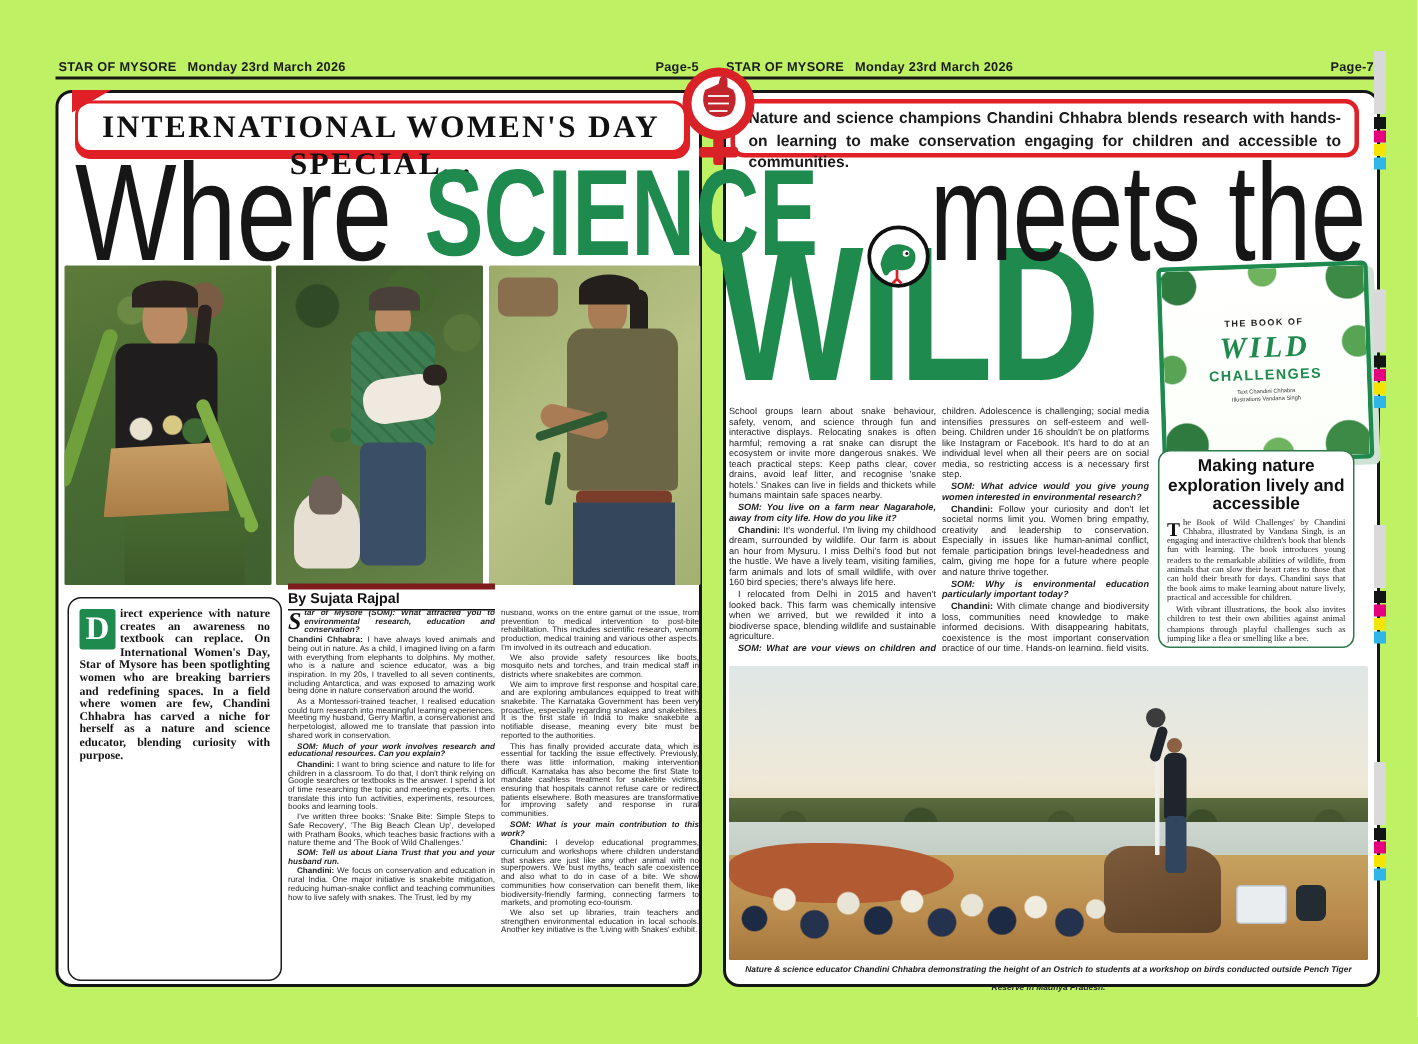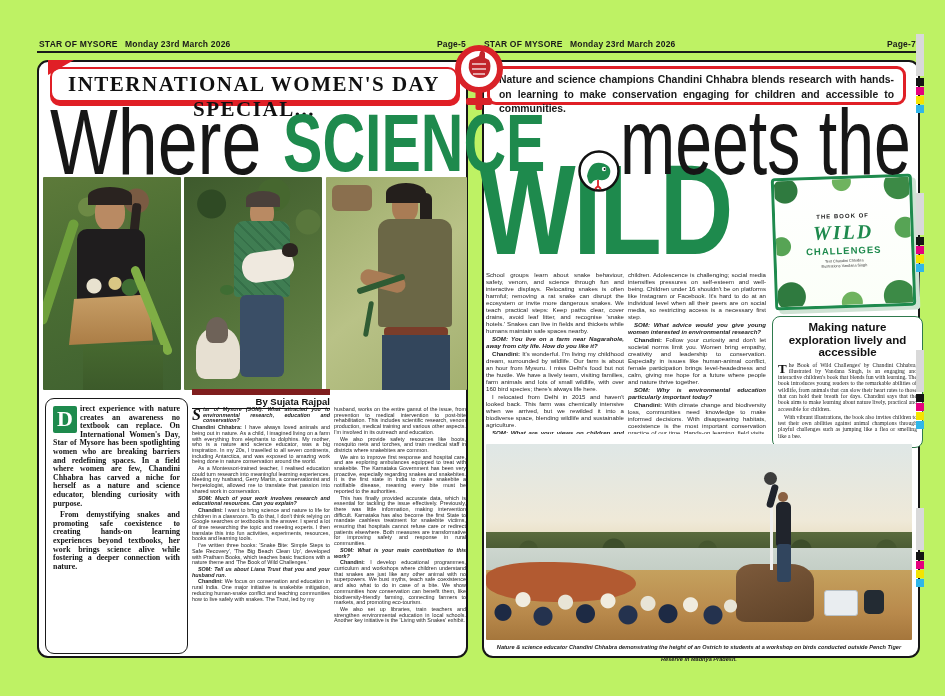--- a/index.html
+++ b/index.html
@@ -35,21 +35,21 @@
 
   
   .ncol{position:absolute;overflow:hidden;text-align:justify;color:#1d1d1d;}
   .f6{font:5.4px/5.7px "Liberation Sans",sans-serif;}
   .f7{font:6.1px/7px "Liberation Sans",sans-serif;}
   .bp{margin:0 0 1px 0;text-indent:6px;}
   .ni{text-indent:0;}
   .q{font-weight:bold;font-style:italic;}
   .albl{font-weight:bold;}
 
-  .byline{border-top:6px solid #7f1d1d;border-bottom:1.5px solid #111;text-align:right;
+  .byline{border-top:4px solid #7f1d1d;border-bottom:1.5px solid #111;text-align:left;
           font:bold 9.5px/13px "Liberation Sans",sans-serif;color:#111;margin-bottom:4px;}
 
   .introbox{position:absolute;border:1.5px solid #1a1a1a;border-radius:9px;background:#fff;padding:6px 7px;overflow:hidden;}
   .intro-p{font-family:"Liberation Serif",serif;font-weight:bold;font-size:7.9px;line-height:8.6px;
            text-align:justify;color:#141414;margin:0 0 3px 0;}
   .dcapD{float:left;width:24px;height:27px;background:#1e8a4d;color:#fff;margin:1px 3px 0 0;
          font:bold 22px/26px "Liberation Serif",serif;text-align:center;border-radius:2px;}
   .dcapS{float:left;font:bold italic 16px/13px "Liberation Serif",serif;margin:1px 2px 0 0;color:#111;}
   .dcapT{float:left;font:bold 13px/11px "Liberation Serif",serif;margin:1px 2px 0 0;color:#111;}
 
@@ -176,21 +176,20 @@
     <div class="abs" style="left:58px;top:150px;width:64px;height:10px;background:#7a3d2a;border-radius:4px;" data-name="belt"></div>
     <div class="abs" style="left:56px;top:158px;width:68px;height:55px;background:#33465c;" data-name="jeans"></div>
   </div>
 
   <div class="abs" style="left:192px;top:389px;width:138px;" data-name="byline-block">
     <div class="byline" data-name="byline">By Sujata Rajpal</div>
   </div>
 
   <div class="introbox" style="left:45px;top:398px;width:143px;height:256px;" data-name="intro-column">
     <p class="intro-p ni" data-name="intro-paragraph"><span class="dcapD" data-name="dropcap-d">D</span><span>irect experience with nature creates an awareness no textbook can replace. On International Women's Day, Star of Mysore has been spotlighting women who are breaking barriers and redefining spaces. In a field where women are few, Chandini Chhabra has carved a niche for herself as a nature and science educator, blending curiosity with purpose.</span></p>
-    <p class="intro-p" style="text-indent:7px;" data-name="intro-paragraph">From demystifying snakes and promoting safe coexistence to creating hands-on learning experiences beyond textbooks, her work brings science alive while fostering a deeper connection with nature.</p>
   </div>
 
   <div class="ncol f6" style="left:192px;top:407px;width:138px;height:246px;" data-name="interview-column-2">
     <p class="bp ni q" data-name="question"><span class="dcapS" data-name="dropcap-s">S</span><span class="albl">tar of Mysore (SOM):</span><span> What attracted you to environmental research, education and conservation?</span></p>
     <p class="bp ni" data-name="answer"><span class="albl">Chandini Chhabra:</span><span> I have always loved animals and being out in nature. As a child, I imagined living on a farm with everything from elephants to dolphins. My mother, who is a nature and science educator, was a big inspiration. In my 20s, I travelled to all seven continents, including Antarctica, and was exposed to amazing work being done in nature conservation around the world.</span></p>
     <p class="bp" data-name="answer-continued">As a Montessori-trained teacher, I realised education could turn research into meaningful learning experiences. Meeting my husband, Gerry Martin, a conservationist and herpetologist, allowed me to translate that passion into shared work in conservation.</p>
     <p class="bp q" data-name="question"><span class="albl">SOM:</span><span> Much of your work involves research and educational resources. Can you explain?</span></p>
     <p class="bp" data-name="answer"><span class="albl">Chandini:</span><span> I want to bring science and nature to life for children in a classroom. To do that, I don't think relying on Google searches or textbooks is the answer. I spend a lot of time researching the topic and meeting experts. I then translate this into fun activities, experiments, resources, books and learning tools.</span></p>
     <p class="bp" data-name="answer-continued">I've written three books: 'Snake Bite: Simple Steps to Safe Recovery', 'The Big Beach Clean Up', developed with Pratham Books, which teaches basic fractions with a nature theme and 'The Book of Wild Challenges.'</p>
     <p class="bp q" data-name="question"><span class="albl">SOM:</span><span> Tell us about Liana Trust that you and your husband run.</span></p>
@@ -230,21 +229,21 @@
   </div>
 
   <div class="ncol f7" style="left:628px;top:271px;width:138px;height:163px;" data-name="interview-column-5">
     <p class="bp ni" data-name="answer-continued">children. Adolescence is challenging; social media intensifies pressures on self-esteem and well-being. Children under 16 shouldn't be on platforms like Instagram or Facebook. It's hard to do at an individual level when all their peers are on social media, so restricting access is a necessary first step.</p>
     <p class="bp q" data-name="question"><span class="albl">SOM:</span><span> What advice would you give young women interested in environmental research?</span></p>
     <p class="bp" data-name="answer"><span class="albl">Chandini:</span><span> Follow your curiosity and don't let societal norms limit you. Women bring empathy, creativity and leadership to conservation. Especially in issues like human-animal conflict, female participation brings level-headedness and calm, giving me hope for a future where people and nature thrive together.</span></p>
     <p class="bp q" data-name="question"><span class="albl">SOM:</span><span> Why is environmental education particularly important today?</span></p>
     <p class="bp" data-name="answer"><span class="albl">Chandini:</span><span> With climate change and biodiversity loss, communities need knowledge to make informed decisions. With disappearing habitats, coexistence is the most important conservation practice of our time. Hands-on learning, field visits, wildlife observation and conservation projects create lasting awareness that books alone cannot.</span></p>
   </div>
 
-  <div class="sidebar" style="left:772px;top:316px;width:151px;height:132px;" data-name="book-review-sidebar">
+  <div class="sidebar" style="left:772px;top:300px;width:131px;height:132px;" data-name="book-review-sidebar">
     <div class="sb-title" data-name="sidebar-title">Making nature exploration lively and accessible</div>
     <p class="sb-p" data-name="sidebar-paragraph"><span class="dcapT" data-name="dropcap-t">T</span><span>he Book of Wild Challenges' by Chandini Chhabra, illustrated by Vandana Singh, is an engaging and interactive children's book that blends fun with learning. The book introduces young readers to the remarkable abilities of wildlife, from animals that can slow their heart rates to those that can hold their breath for days. Chandini says that the book aims to make learning about nature lively, practical and accessible for children.</span></p>
     <p class="sb-p" style="text-indent:6px;" data-name="sidebar-paragraph">With vibrant illustrations, the book also invites children to test their own abilities against animal champions through playful challenges such as jumping like a flea or smelling like a bee.</p>
   </div>
 
   <div class="photo" style="left:486px;top:444px;width:426px;height:196px;" data-name="photo-ostrich-height-workshop">
     <div class="abs" style="left:0;top:0;width:426px;height:96px;background:linear-gradient(#dfe7e6,#efe9d8 80%,#e9dfc4);" data-name="sky"></div>
     <div class="abs" style="left:0;top:88px;width:426px;height:18px;background:radial-gradient(circle at 10% 100%,#45562f 0 9px,transparent 10px),radial-gradient(circle at 30% 100%,#3c4d2a 0 11px,transparent 12px),radial-gradient(circle at 52% 100%,#45562f 0 9px,transparent 10px),radial-gradient(circle at 74% 100%,#3c4d2a 0 10px,transparent 11px),radial-gradient(circle at 94% 100%,#45562f 0 10px,transparent 11px),linear-gradient(#5a6b3d,#4a5a33);" data-name="treeline"></div>
     <div class="abs" style="left:0;top:104px;width:426px;height:26px;background:linear-gradient(#cdd6cf,#c2cdc4);" data-name="lake-water"></div>
     <div class="abs" style="left:0;top:126px;width:426px;height:70px;background:linear-gradient(#c5a15e,#b98a4c 60%,#a5763c);" data-name="dry-grass-shore"></div>

